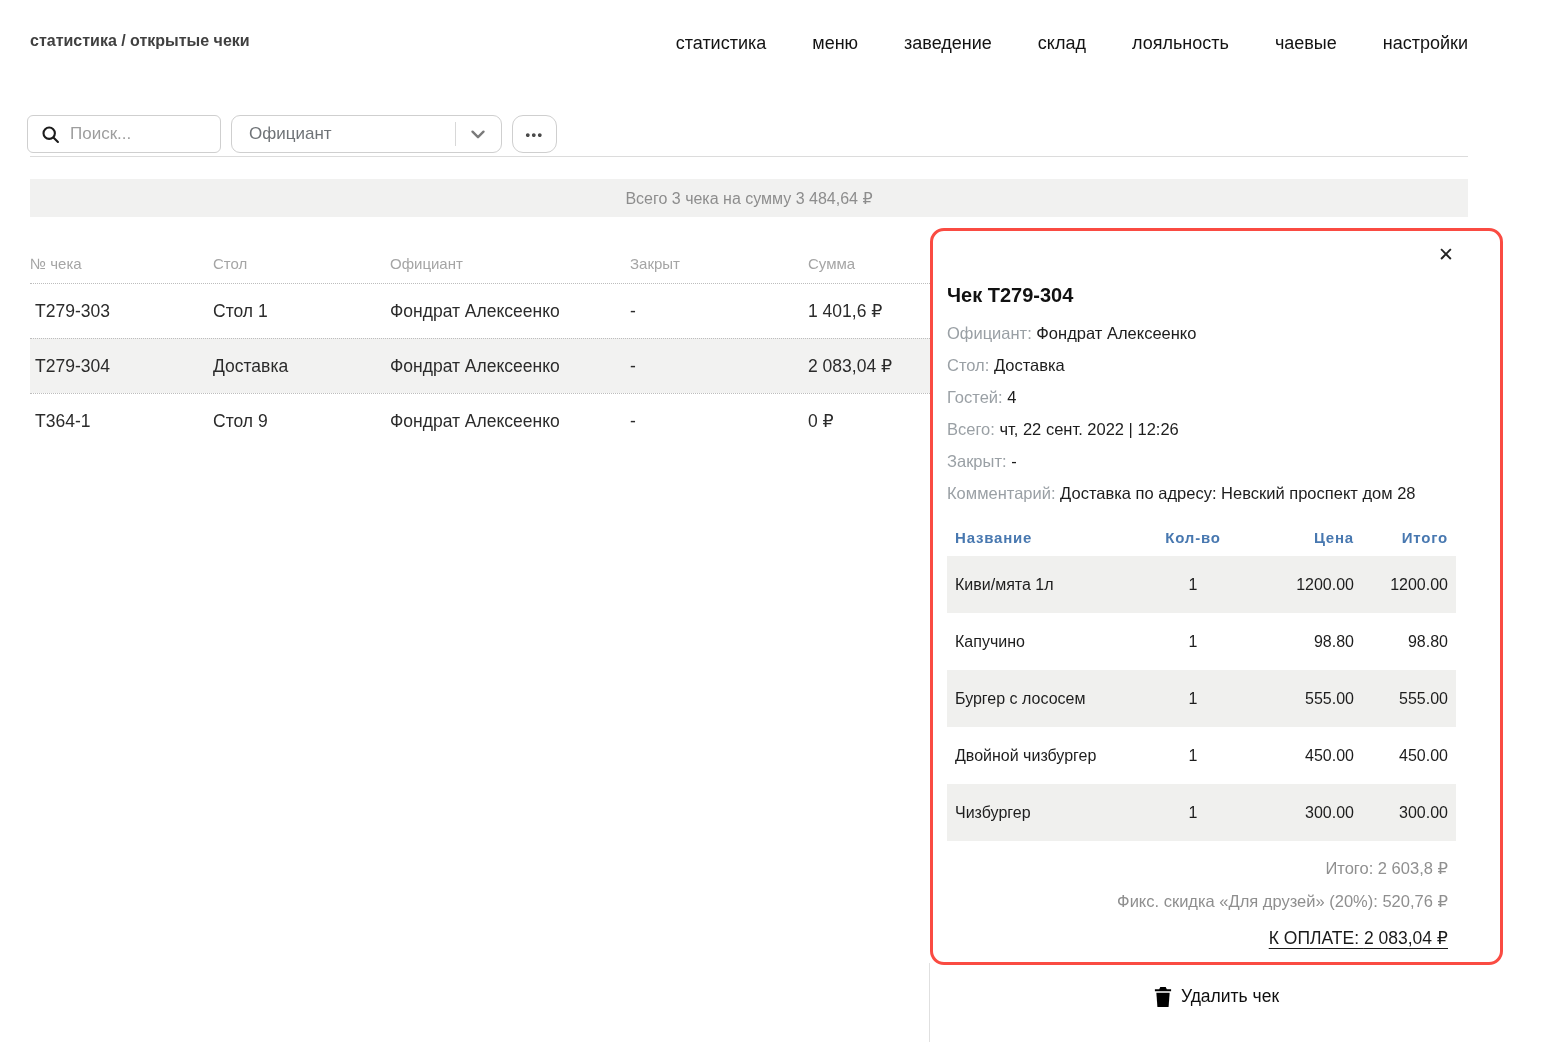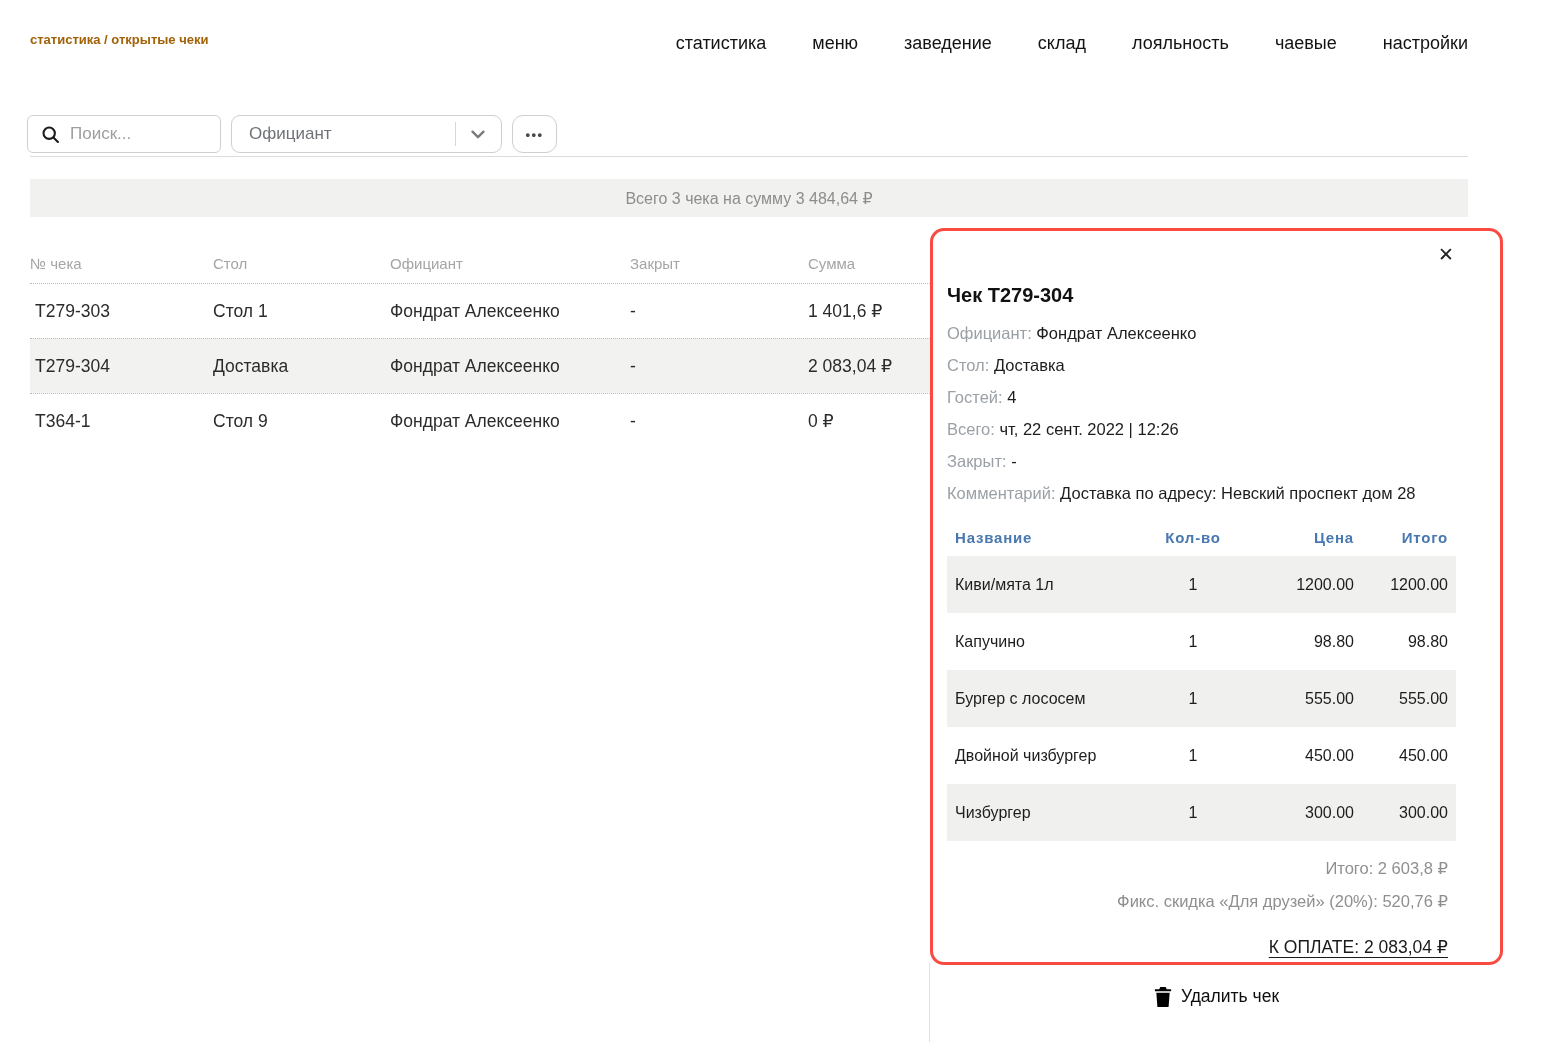--- a/index.html
+++ b/index.html
@@ -1,21 +1,21 @@
 <!DOCTYPE html>
 <html><head>
 <meta charset="utf-8">
 <style>
   * { margin:0; padding:0; box-sizing:border-box; }
   html,body { width:1564px; height:1042px; background:#fff;
     font-family:"Liberation Sans","DejaVu Sans",sans-serif; color:#1d1d1d; }
   .stage { position:relative; width:1564px; height:1042px; overflow:hidden; background:#fff; }
 
   
-  .breadcrumb { position:absolute; left:30px; top:32px; font-size:13px; font-weight:bold; color:#a16207; }
+  .breadcrumb { position:absolute; left:30px; top:32px; font-size:16px; font-weight:bold; color:#404040; }
   .topnav { position:absolute; top:33px; right:96px; display:flex; gap:46px; font-size:18px; color:#131313; }
   .topnav .nav-item { cursor:pointer; white-space:nowrap; }
 
   
   .filters { position:absolute; left:27px; top:115px; display:flex; gap:10px; align-items:center; }
   .search-box { width:194px; height:38px; border:1.5px solid #cfcfcf; border-radius:6px;
     display:flex; align-items:center; padding:0 10px 0 12px; gap:9px; background:#fff; }
   .search-box svg { flex:0 0 auto; }
   .search-box input { border:none; outline:none; width:120px; font-size:17px;
     font-family:inherit; color:#333; background:transparent; }
@@ -60,21 +60,21 @@
   .items-header, .item-row { display:grid; grid-template-columns:1fr 90px 116px 94px; align-items:center; padding:0 8px; }
   .items-header { height:38px; color:#4878b0; font-weight:bold; font-size:15px; letter-spacing:0.8px; }
   .item-row { height:57px; font-size:16px; color:#1d1d1d; }
   .item-row:nth-child(odd of .item-row) { background:#f0f0ee; }
   .item-row.striped { background:#f0f0ee; }
   .col-qty { text-align:center; }
   .col-right { text-align:right; }
 
   .totals { margin-top:18px; padding-right:8px; text-align:right; }
   .total-line { font-size:16.5px; color:#8f8f8f; margin-bottom:14px; }
-  .total-line.due { color:#1a1a1a; font-size:17.5px; margin-top:26px;
+  .total-line.due { color:#1a1a1a; font-size:17.5px; margin-top:17px;
     text-decoration:underline; text-underline-offset:4px; }
 
   
   .delete-action { position:absolute; left:930px; top:986px; width:573px; display:flex;
     align-items:center; justify-content:center; gap:9px; font-size:17.5px; color:#0e0e0e; cursor:pointer; }
 </style>
 </head>
 <body>
 
 <div class="stage">

